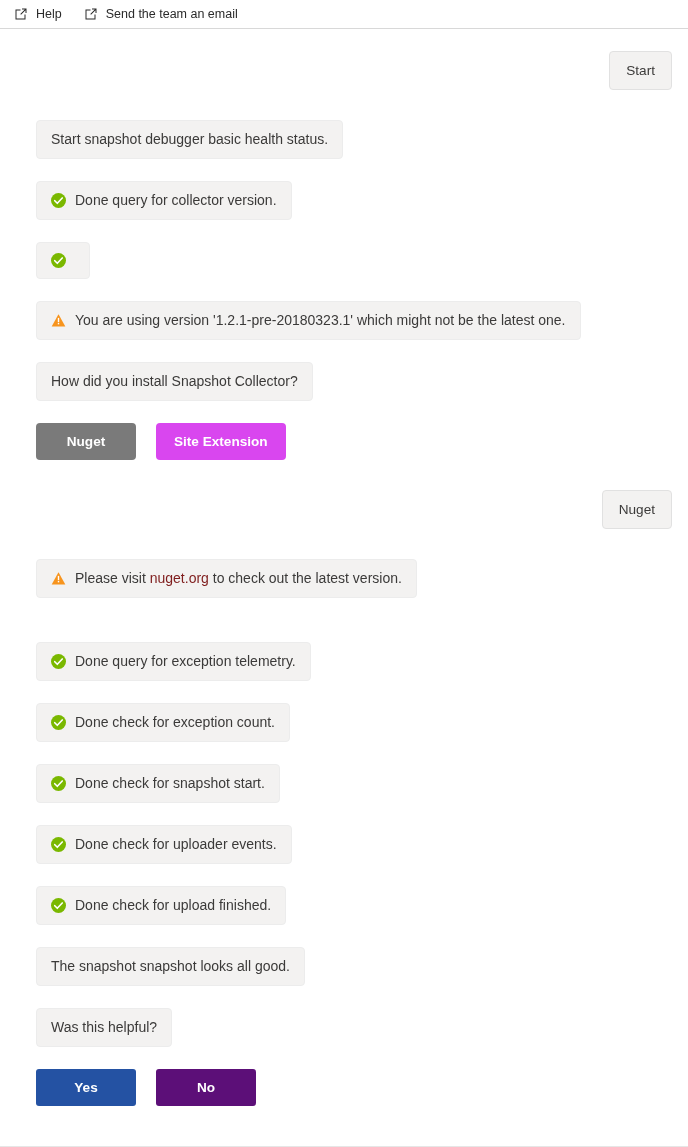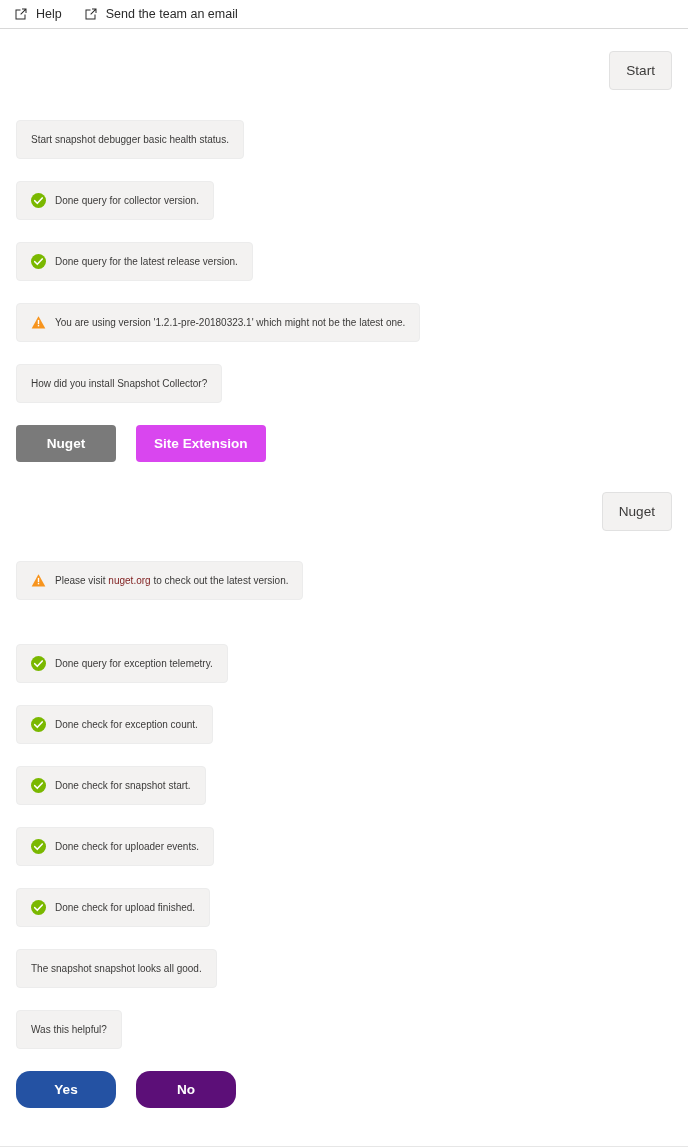--- a/index.html
+++ b/index.html
@@ -40,33 +40,34 @@
     margin-right: 8px;
     display: inline-block;
     flex: 0 0 auto;
   }
   .hdr-link .ext-icon svg { display: block; }
 
   
   .conversation {
     padding: 0 16px;
     box-sizing: border-box;
+    margin-left: 20px;
   }
 
   .row { display: flex; }
   .row.right { justify-content: flex-end; }
   .row.left { justify-content: flex-start; }
 
   
   .bubble {
     background: #f3f2f1;
     border: 1px solid #ececec;
     border-radius: 4px;
     padding: 10px 14px;
-    font-size: 10px;
+    font-size: 14px;
     line-height: 17px;
     color: #3b3a39;
     display: inline-flex;
     align-items: center;
     box-sizing: border-box;
     max-width: 560px;
   }
   .bubble .icon {
     width: 15px;
     height: 15px;
@@ -113,21 +114,21 @@
     white-space: nowrap;
   }
 
   .feedback-row {
     display: flex;
     gap: 20px;
   }
   .fb-btn {
     color: #ffffff;
     border: none;
-    border-radius: 14px;
+    border-radius: 3px;
     font-family: "Liberation Sans", sans-serif;
     font-size: 13.6px;
     font-weight: bold;
     height: 37px;
     width: 100px;
     cursor: pointer;
   }
   .spacer-22 { height: 22px; }
   .spacer-30 { height: 30px; }
 
@@ -195,21 +196,20 @@
   <div class="spacer-22"></div>
 
   <div class="row left">
     <div class="bubble">
       <span class="icon">
         <svg viewBox="0 0 16 16" width="15" height="15">
           <circle cx="8" cy="8" r="8" fill="#7ab800"></circle>
           <path d="M4 8.2 L6.7 11 L12 5.3" stroke="#ffffff" stroke-width="1.7" fill="none" stroke-linecap="round" stroke-linejoin="round"></path>
         </svg>
       </span>
-      <span class="txt">Done query for the latest release version.</span>
     </div>
   </div>
   <div class="spacer-22"></div>
 
   <div class="row left">
     <div class="bubble">
       <span class="icon">
         <svg viewBox="0 0 16 16" width="15" height="15">
           <path d="M8 1.2 L15.3 14.4 H0.7 Z" fill="#f7941d"></path>
           <rect x="7.25" y="5.2" width="1.5" height="4.6" fill="#ffffff"></rect>

